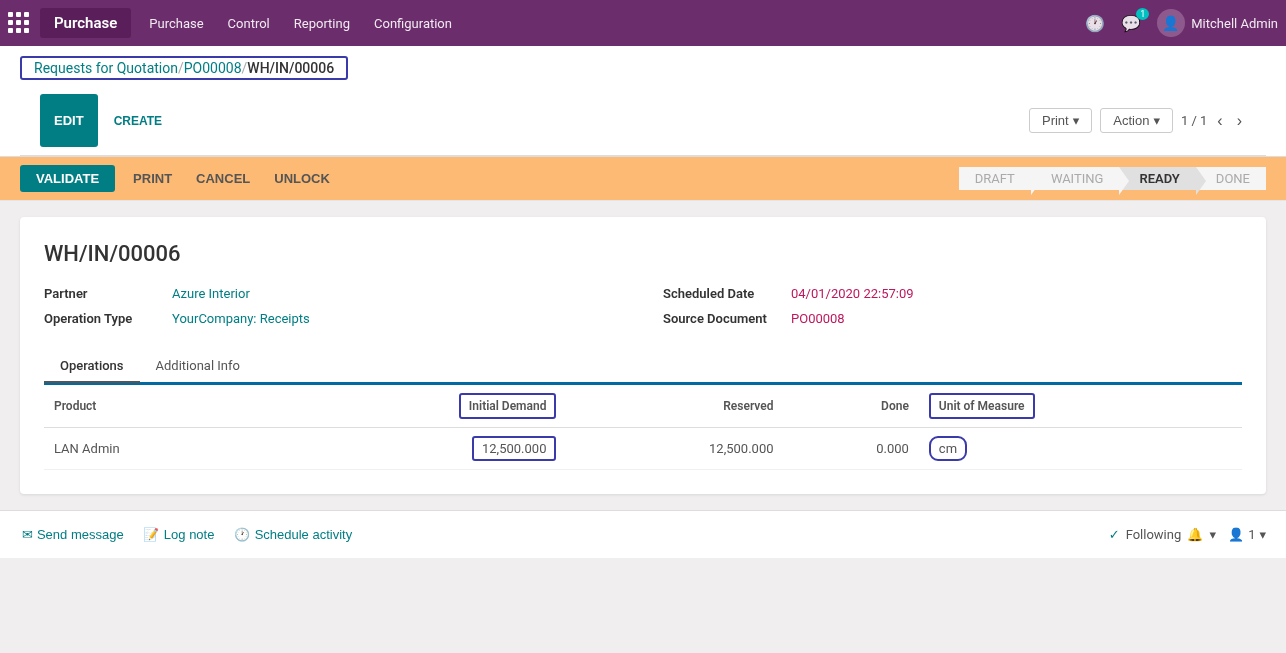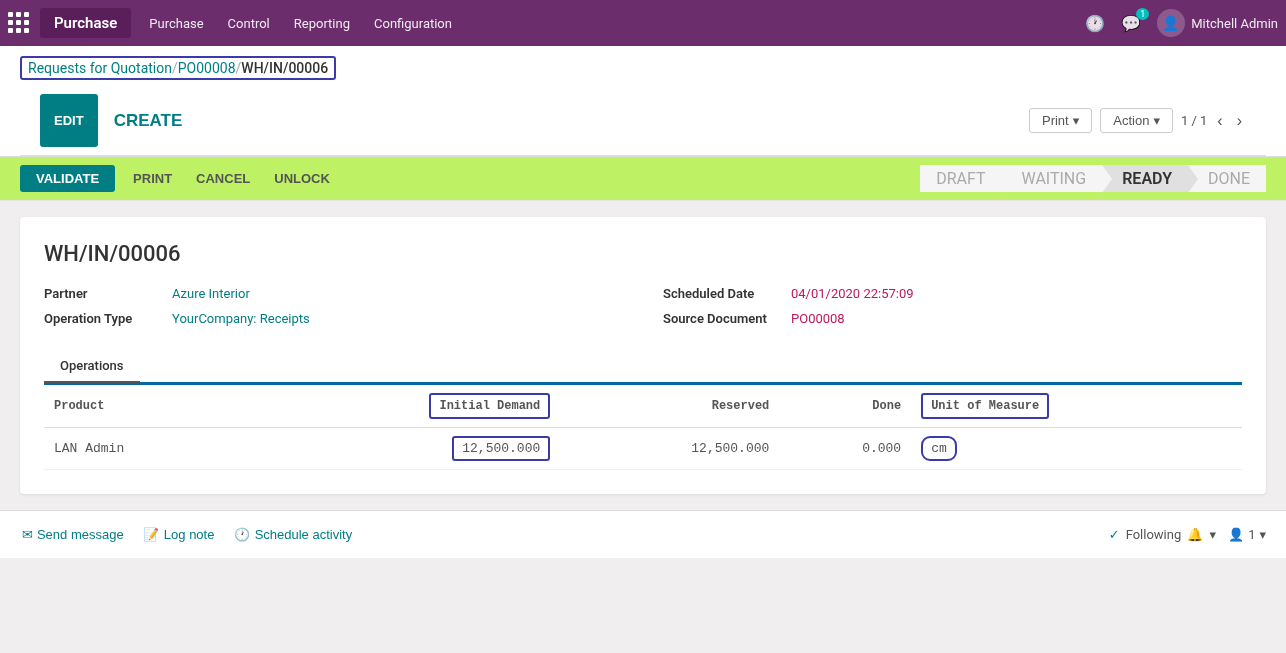--- a/index.html
+++ b/index.html
@@ -110,21 +110,21 @@
     }
     .breadcrumb .bc-sep { color: #aaa; }
     .breadcrumb .bc-current {
       color: #333;
       font-weight: 500;
     }
     .breadcrumb-wrapper {
       border: 2px solid #3a3aaa;
       display: inline-flex;
       align-items: center;
-      padding: 2px 6px;
+      padding: 2px 12px;
       border-radius: 3px;
       text-align: right;
     }
 
     
     .action-bar {
       background: white;
       display: flex;
       align-items: center;
       padding: 6px 20px 8px 20px;
@@ -139,21 +139,21 @@
       border-radius: 3px;
       cursor: pointer;
       font-size: 13px;
       font-weight: 600;
     }
     .btn-create {
       background: none;
       border: none;
       color: #017e84;
       cursor: pointer;
-      font-size: 17px;
+      font-size: 12px;
       font-weight: 600;
       padding: 5px 8px;
     }
     .spacer { flex: 1; }
     .btn-print, .btn-action {
       background: none;
       border: 1px solid #ccc;
       border-radius: 3px;
       padding: 4px 12px;
       cursor: pointer;
@@ -174,21 +174,21 @@
       background: none;
       border: none;
       color: #555;
       cursor: pointer;
       font-size: 16px;
       padding: 0 4px;
     }
 
     
     .status-bar {
-      background: #bef264;
+      background: #fdba74;
       display: flex;
       align-items: center;
       padding: 8px 20px;
       border-bottom: 1px solid #e5e5e5;
       gap: 4px;
     }
     .btn-validate {
       background: #017e84;
       color: white;
       border: none;
@@ -211,21 +211,21 @@
     }
     .status-steps {
       margin-left: auto;
       display: flex;
       align-items: center;
     }
     .step {
       display: flex;
       align-items: center;
       padding: 4px 16px;
-      font-size: 16px;
+      font-size: 13px;
       color: #aaa;
       background: #f5f5f5;
       position: relative;
     }
     .step.active {
       background: #e0e0e0;
       color: #333;
       font-weight: 600;
     }
     .step:not(:last-child)::after {
@@ -303,21 +303,20 @@
       color: #333;
       border-bottom: 2px solid #555;
       font-weight: 500;
     }
 
     
     .data-table {
       width: 100%;
       border-collapse: collapse;
       font-size: 13px;
-      font-family: Liberation Mono, monospace;
     }
     .data-table th {
       text-align: left;
       padding: 8px 10px;
       border-bottom: 1px solid #ddd;
       color: #555;
       font-weight: 600;
       font-size: 12px;
     }
     .data-table td {
@@ -522,20 +521,21 @@
       <div>
         <div class="field-row">
           <span class="field-label">Source Document</span>
           <span class="field-value plain">PO00008</span>
         </div>
       </div>
     </div>
 
     <div class="tabs">
       <div class="tab active">Operations</div>
+      <div class="tab">Additional Info</div>
     </div>
 
     <table class="data-table">
       <thead>
         <tr>
           <th>
             <span>Product</span>
           </th>
           <th class="col-initial-demand">
             <span class="col-header-initial">

